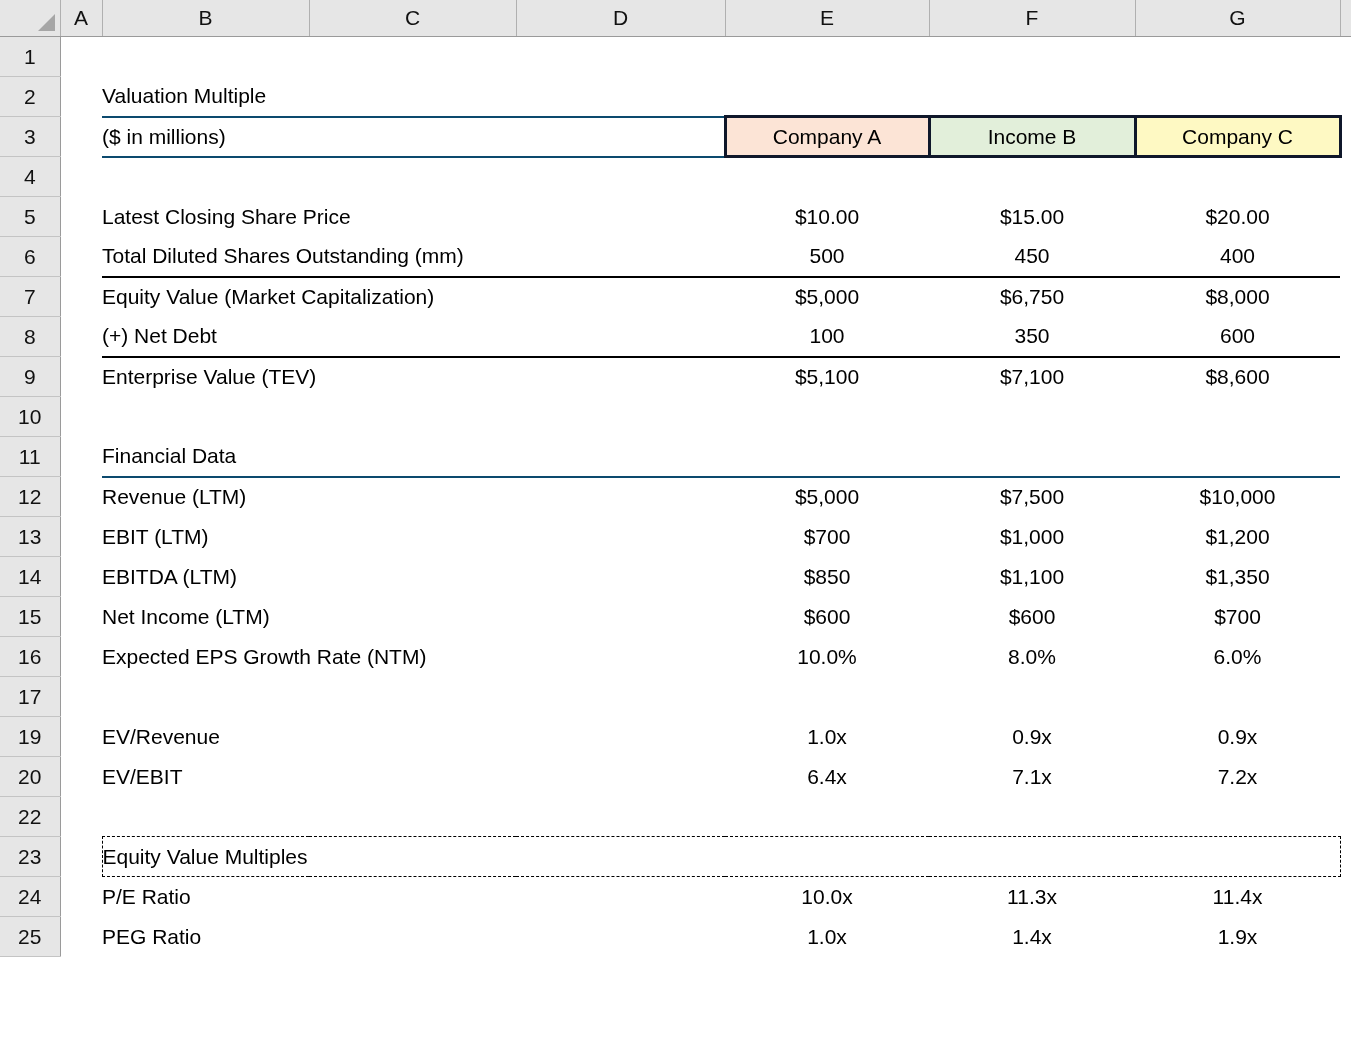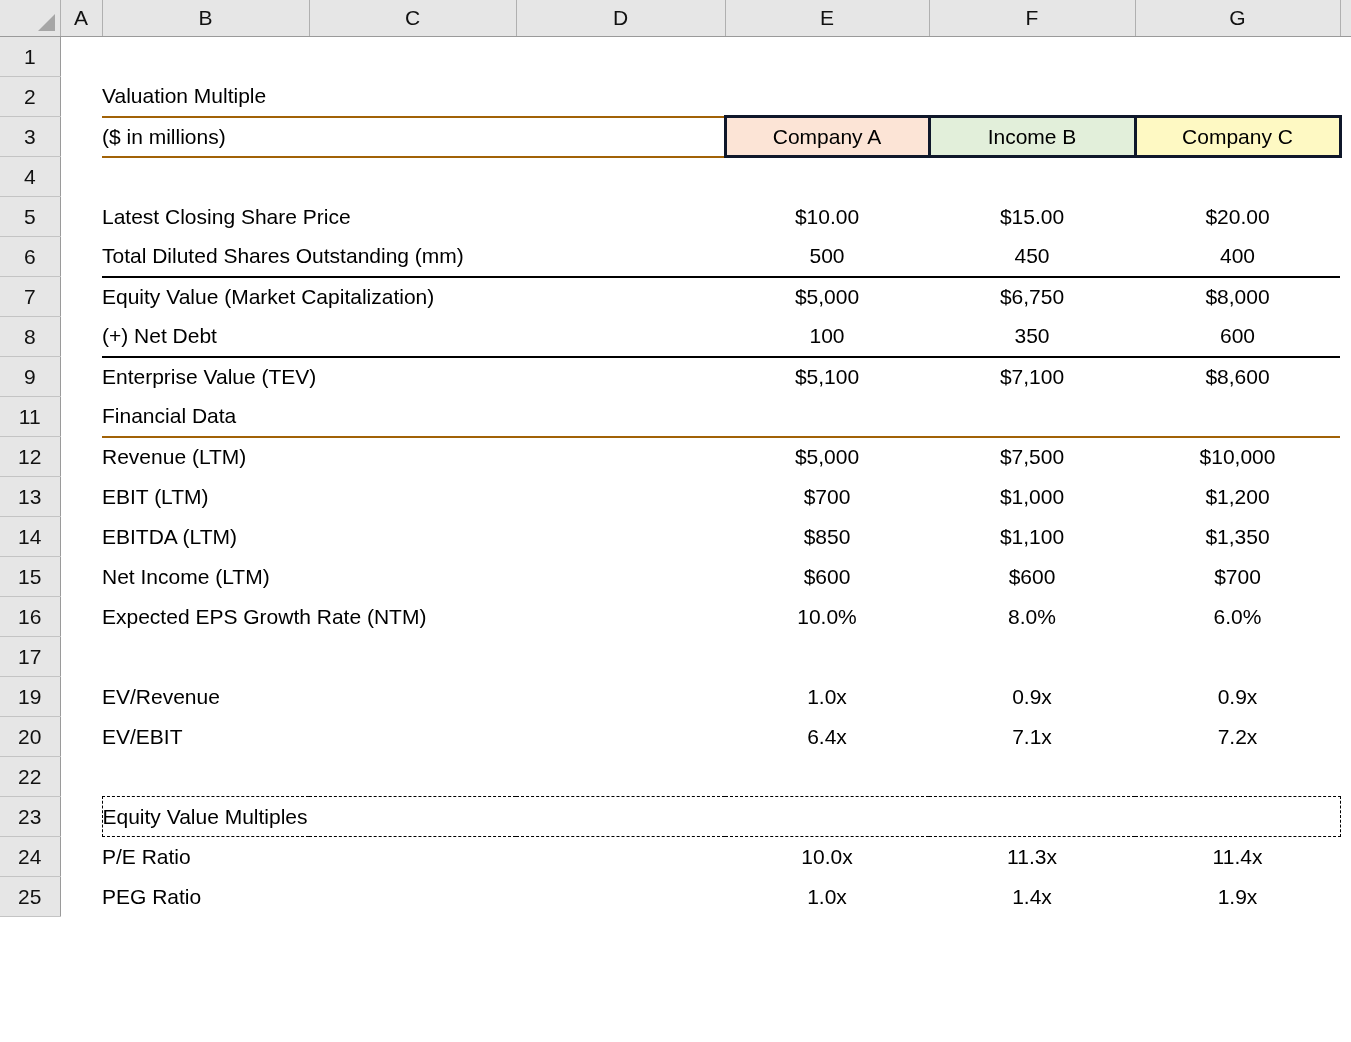--- a/index.html
+++ b/index.html
@@ -86,21 +86,21 @@
 
   .bold { font-weight: bold; }
   .blue { color: #2222dd; }
 
   
   .bg-title   { background: #dce6f1; }
   .bg-sub     { background: #f2f2f2; }
   .bg-yellow  { background: #fffccc; }
 
   
-  .bb  { border-bottom: 2px solid #a16207; }
+  .bb  { border-bottom: 2px solid #0c4a6e; }
   .bt  { border-top: 2px solid #000000; }
 
   
   .co {
     font-size: 21px;
     text-align: center;
     border: 3px solid #0f172a;
   }
   .co-a { background: #fce4d6; }
   .co-b { background: #e2efda; }
@@ -230,20 +230,31 @@
     <tr class="r">
       <td class="rowhead">9</td>
       <td class="cell colA"></td>
       <td class="cell lbl bold bg-sub bt" colspan="3">Enterprise Value (TEV)</td>
       <td class="cell num bold bg-sub bt">$5,100</td>
       <td class="cell num bold bg-sub bt">$7,100</td>
       <td class="cell num bold bg-sub bt">$8,600</td>
       <td class="pad"></td>
     </tr>
 
+    <tr class="r">
+      <td class="rowhead">10</td>
+      <td class="cell colA"></td>
+      <td class="cell"></td>
+      <td class="cell"></td>
+      <td class="cell"></td>
+      <td class="cell"></td>
+      <td class="cell"></td>
+      <td class="cell"></td>
+      <td class="pad"></td>
+    </tr>
 
     <tr class="r">
       <td class="rowhead">11</td>
       <td class="cell colA"></td>
       <td class="cell lbl bold bg-sub bb" colspan="6">Financial Data</td>
       <td class="pad"></td>
     </tr>
 
     <tr class="r">
       <td class="rowhead">12</td>

